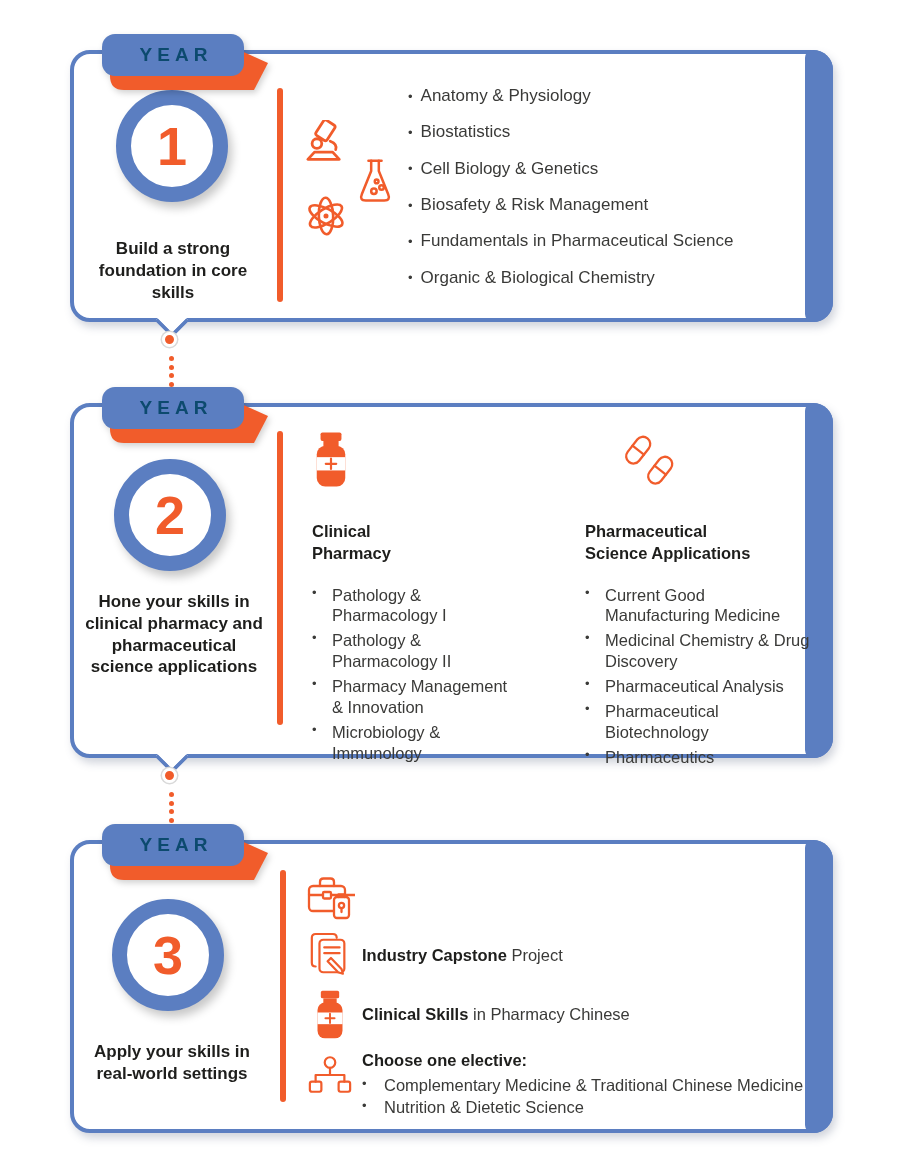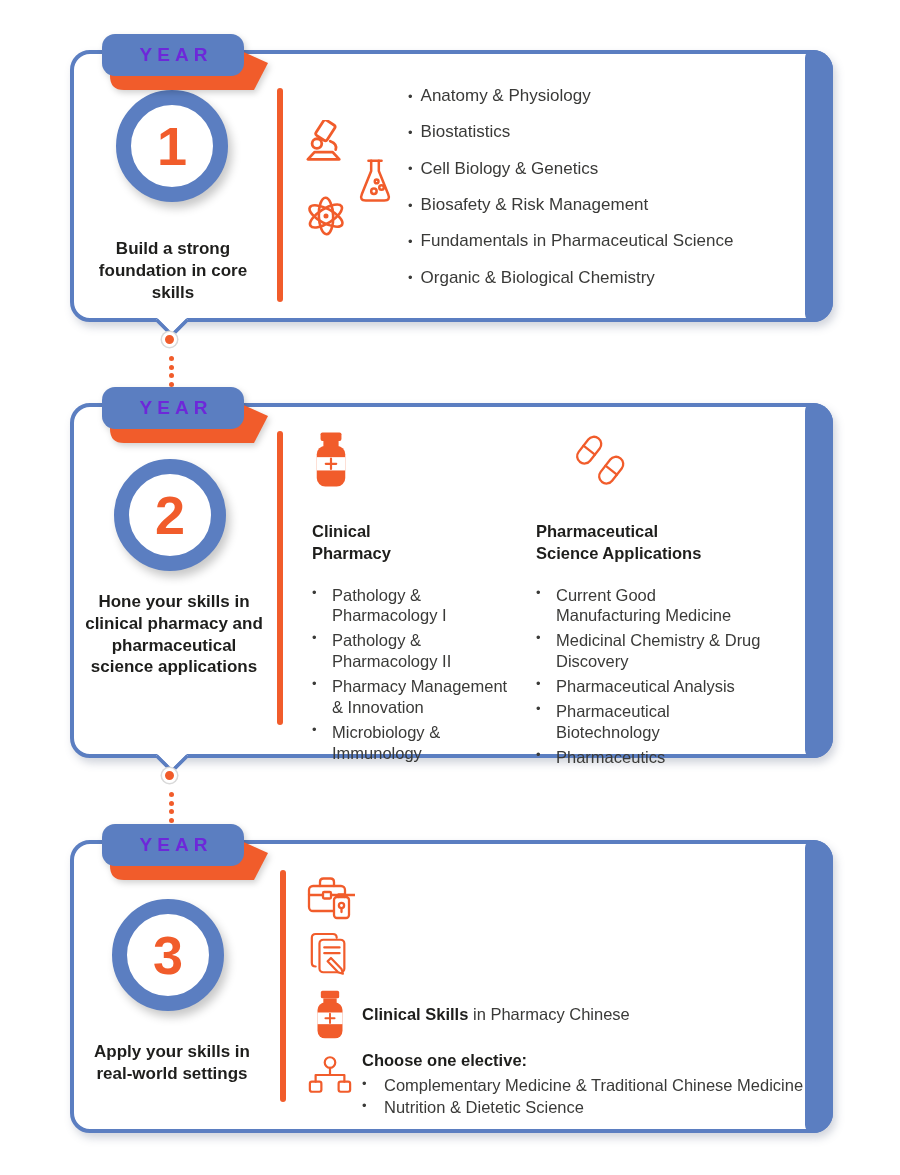--- a/index.html
+++ b/index.html
@@ -20,21 +20,21 @@
   #card2{top:403px;height:355px}
   #card3{top:840px;height:293px}
   .rightbar{position:absolute;top:-4px;right:-4px;width:28px;height:calc(100% + 8px);
             background:var(--blue);border-radius:8px 20px 20px 8px}
 
   
   .tab{position:absolute;top:-20px;left:28px;width:172px;height:62px;z-index:4;
        filter:drop-shadow(2px 3px 3px rgba(0,0,0,.18))}
   .tab svg{position:absolute;left:0;top:0}
   .tab-label{position:absolute;left:0;top:0;width:142px;height:42px;display:flex;
-             align-items:center;justify-content:center;color:#6d28d9;font-weight:bold;
+             align-items:center;justify-content:center;color:#0c4a6e;font-weight:bold;
              font-size:19px;letter-spacing:5px;padding-left:6px}
 
   
   .num-circle{position:absolute;width:112px;height:112px;border:15px solid var(--blue);
               border-radius:50%;background:#fff;display:flex;align-items:center;
               justify-content:center;color:var(--orange);font-size:54px;font-weight:bold;
               box-shadow:4px 6px 10px rgba(0,0,0,.22)}
   #card1 .num-circle{left:42px;top:36px}
   #card2 .num-circle{left:40px;top:52px}
   #card3 .num-circle{left:38px;top:55px}
@@ -53,21 +53,21 @@
   
   .y1-icons{position:absolute;left:222px;top:62px;width:110px;height:140px}
   .y1-icons svg{position:absolute}
   .y1-list{position:absolute;left:334px;top:24px;list-style:none}
   .y1-list li{height:36.3px;display:flex;align-items:center;font-size:17px;color:var(--text_body)}
   .bullet{color:var(--text_body);font-size:13px;margin-right:8px;flex:none}
 
   
   .col{position:absolute;top:24px}
   #colA{left:238px;width:215px}
-  #colB{left:462px;width:235px}
+  #colB{left:511px;width:235px}
   .col-iconbox{height:68px}
   #colB .col-iconbox{padding-left:32px}
   .col-head{font-weight:bold;font-size:16.5px;color:var(--text_dark);line-height:1.35;
             margin-top:21px;margin-bottom:20px}
   #colA .col-head{width:120px}
   #colB .col-head{width:178px}
   .col-list{list-style:none}
   .col-list li{display:flex;font-size:16.5px;line-height:1.27;color:var(--text_body);margin-bottom:4px}
   .col-list .bullet{width:20px;margin-right:0}
   #colA .col-txt{width:183px}
@@ -329,20 +329,21 @@
         <div class="y3-iconbox">
           <svg width="44" height="48" viewBox="0 0 46 50">
             <g class="icon-stroke">
               <path d="M8 36 q-4 0 -4 -4 v-26 q0 -4 4 -4 h18 q4 0 4 4"></path>
               <rect x="12" y="8" width="26" height="34" rx="4" fill="#fff"></rect>
               <path d="M17 16 h16 M17 22 h16"></path>
               <path d="M24 27 l11 11.5 1.5 5 -5 -1.5 -11 -11.5 z" fill="#fff"></path>
             </g>
           </svg>
         </div>
+        <p class="y3-text"><b>Industry Capstone</b><span> Project</span></p>
       </div>
 
       <div class="y3-row">
         <div class="y3-iconbox">
           <svg width="34" height="50" viewBox="0 0 40 60">
             <g fill="var(--orange)">
               <rect x="9" y="1" width="22" height="9" rx="2"></rect>
               <rect x="12" y="10" width="16" height="6"></rect>
               <rect x="5" y="15" width="30" height="43" rx="9"></rect>
             </g>

